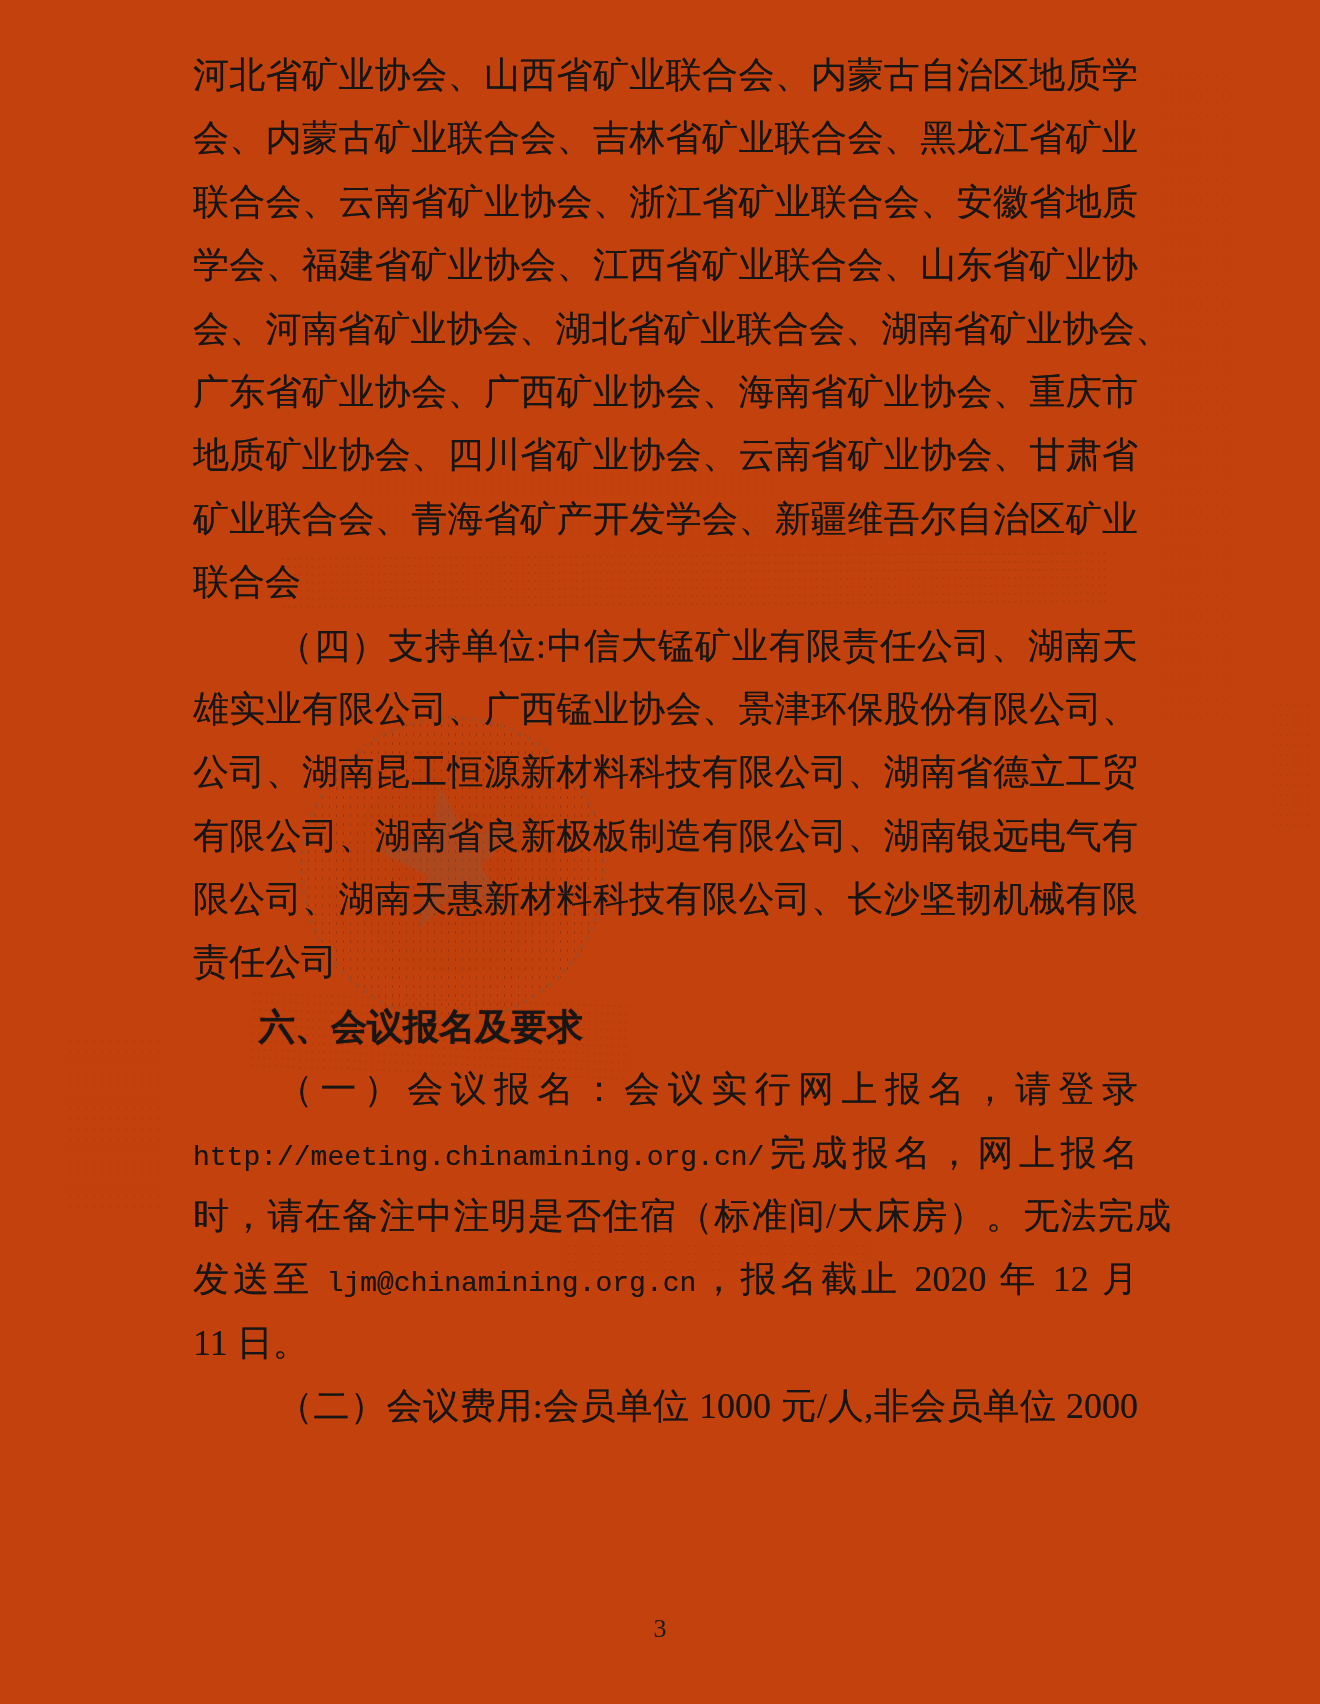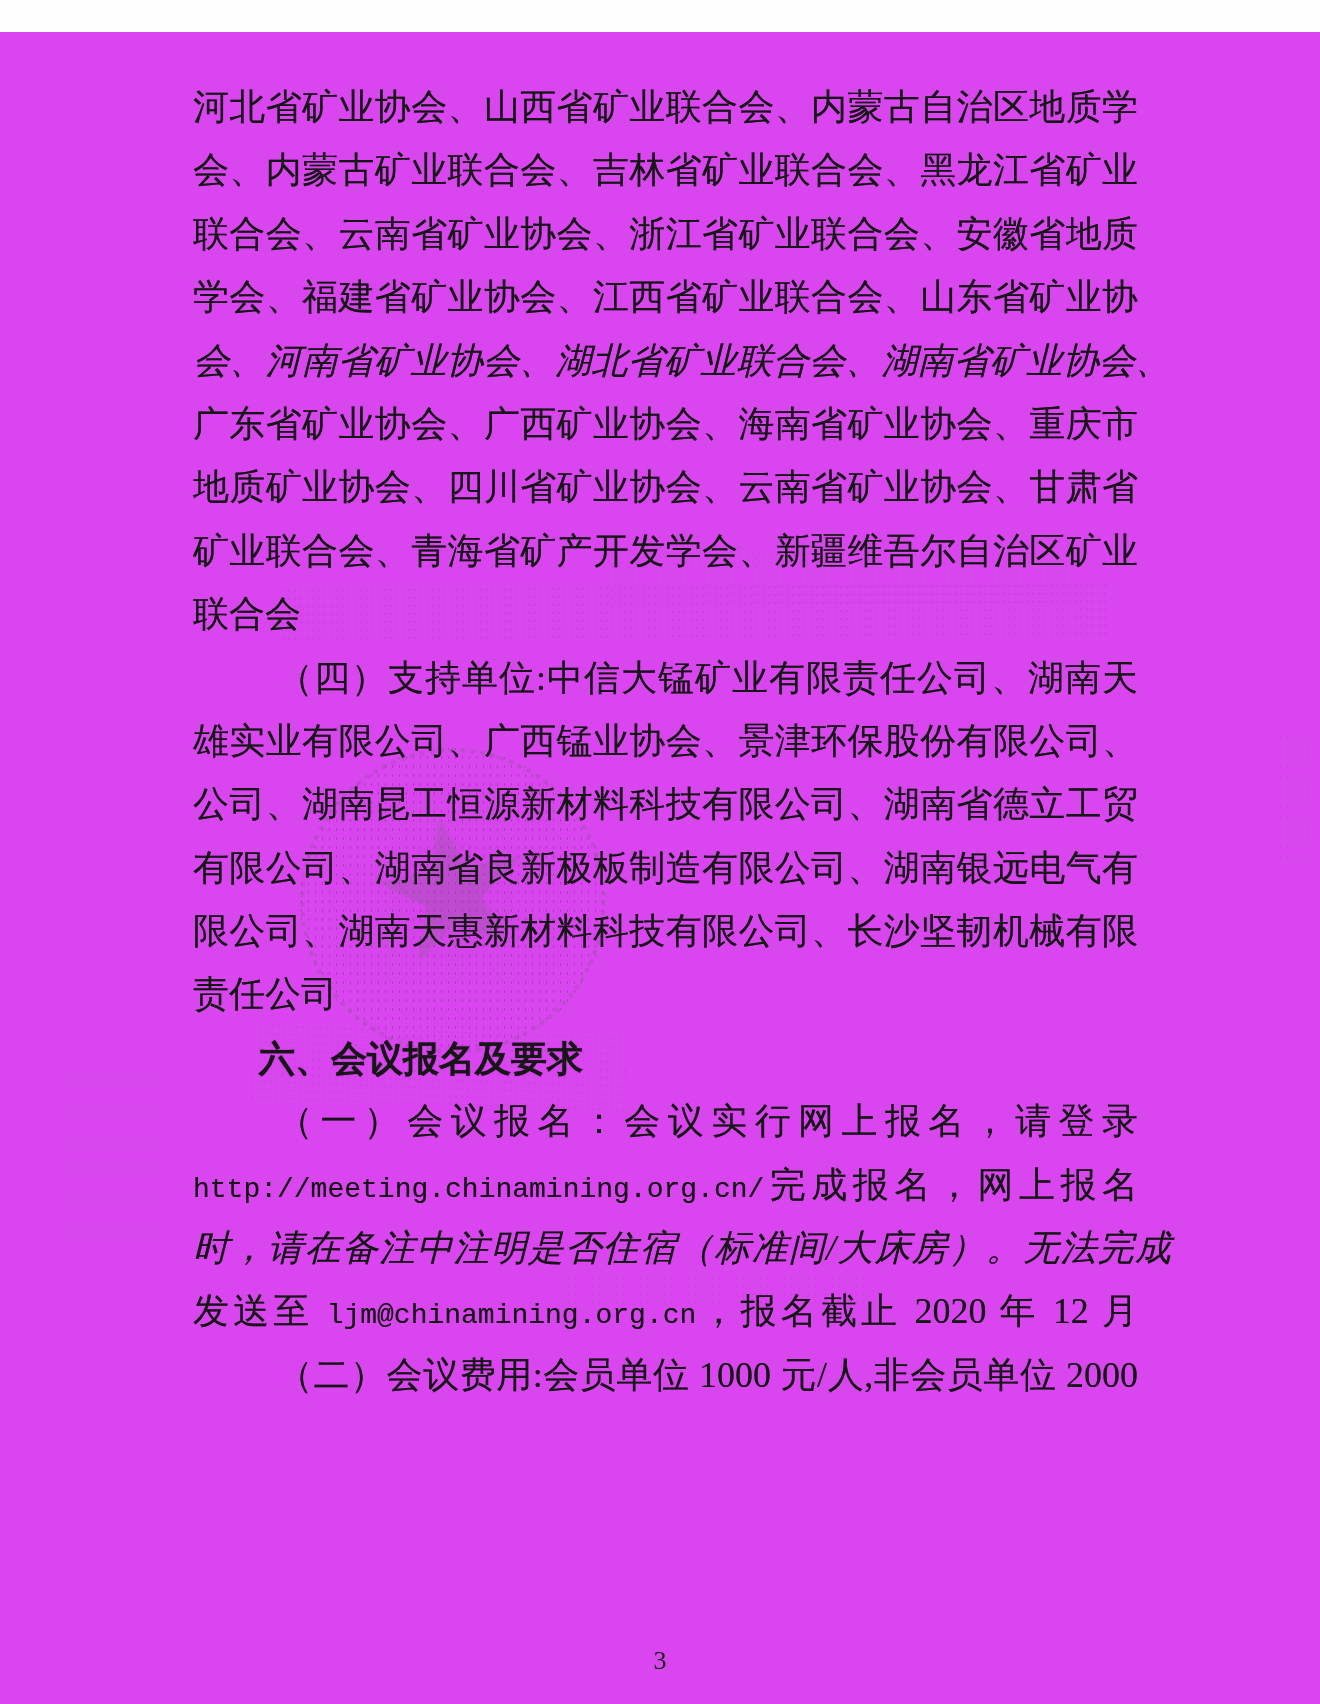--- a/index.html
+++ b/index.html
@@ -1,30 +1,30 @@
 <!DOCTYPE html>
 <html><head>
 <meta charset="utf-8">
 <style>
   html,body{margin:0;padding:0;}
   body{
     width:1320px;height:1704px;position:relative;overflow:hidden;
     background:#fefefe;color:#161616;
     font-family:"Liberation Serif","DejaVu Serif",serif;
   }
-  .page{position:absolute;inset:0;background:#d946ef;margin-top:32px;}
+  .page{position:absolute;inset:0;background:#c2410c;}
   
   .textblock{position:absolute;left:193px;top:44px;width:945px;}
   .line{
     font-size:36px;line-height:63.4px;height:63.4px;
     white-space:normal;overflow:visible;
     text-shadow:0 0 0.6px rgba(20,20,20,0.55);
   }
   .j{text-align:justify;text-align-last:justify;}
-  .wide{width:978px;font-style:italic;}
+  .wide{width:978px;}
   .ind{text-indent:84px;}
   .head{font-weight:700;text-indent:66px;font-family:"Liberation Sans","DejaVu Sans",sans-serif;text-shadow:0 0 1px rgba(0,0,0,0.7);}
   .lat{font-family:"Liberation Mono","DejaVu Sans Mono",monospace;font-size:28px;}
   
   .pagenum{position:absolute;left:636px;top:1614px;width:48px;text-align:center;font-size:26px;color:#1c1c1c;}
   
   .seal{
     position:absolute;left:300px;top:716px;width:296px;height:296px;
     border-radius:50%;
     border:5px dotted rgba(95,95,95,0.38);
@@ -90,18 +90,19 @@
     <div class="line j">雄实业有限公司、广西锰业协会、景津环保股份有限公司、</div>
     <div class="line j">公司、湖南昆工恒源新材料科技有限公司、湖南省德立工贸</div>
     <div class="line j">有限公司、湖南省良新极板制造有限公司、湖南银远电气有</div>
     <div class="line j">限公司、湖南天惠新材料科技有限公司、长沙坚韧机械有限</div>
     <div class="line">责任公司</div>
     <div class="line head">六、会议报名及要求</div>
     <div class="line j ind">（一）会议报名：会议实行网上报名，请登录</div>
     <div class="line j"><span class="lat">http://meeting.chinamining.org.cn/</span><span>完成报名，网上报名</span></div>
     <div class="line j wide">时，请在备注中注明是否住宿（标准间/大床房）。无法完成</div>
     <div class="line j"><span>发送至 </span><span class="lat">ljm@chinamining.org.cn</span><span>，报名截止 2020 年 12 月</span></div>
+    <div class="line">11 日。</div>
     <div class="line j ind">（二）会议费用:会员单位 1000 元/人,非会员单位 2000</div>
   </div>
 
   <div class="pagenum">3</div>
 
 </div>
 
 </body></html>

